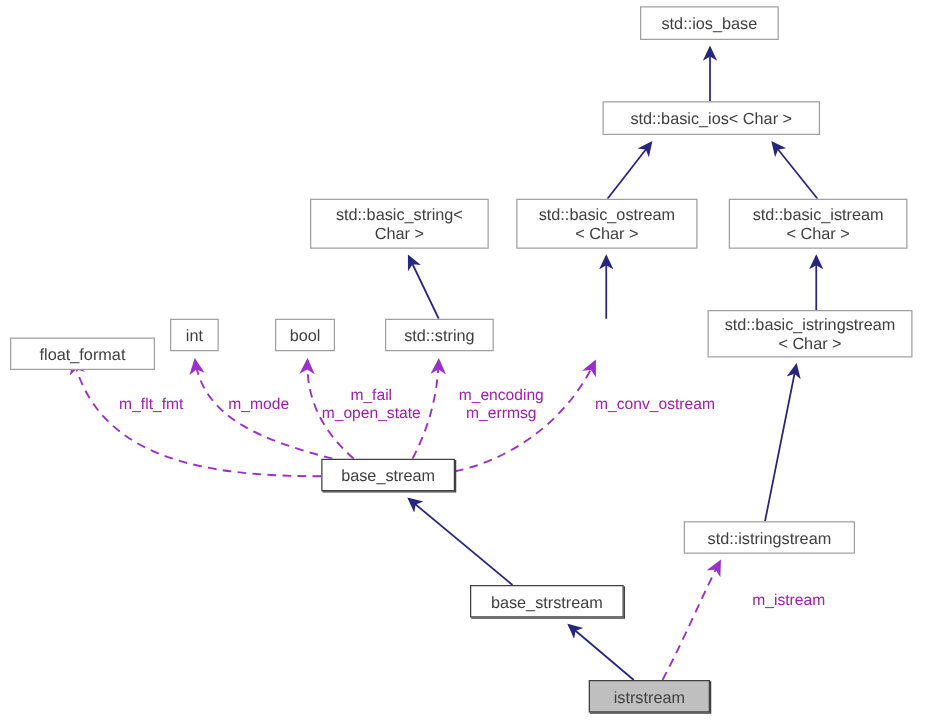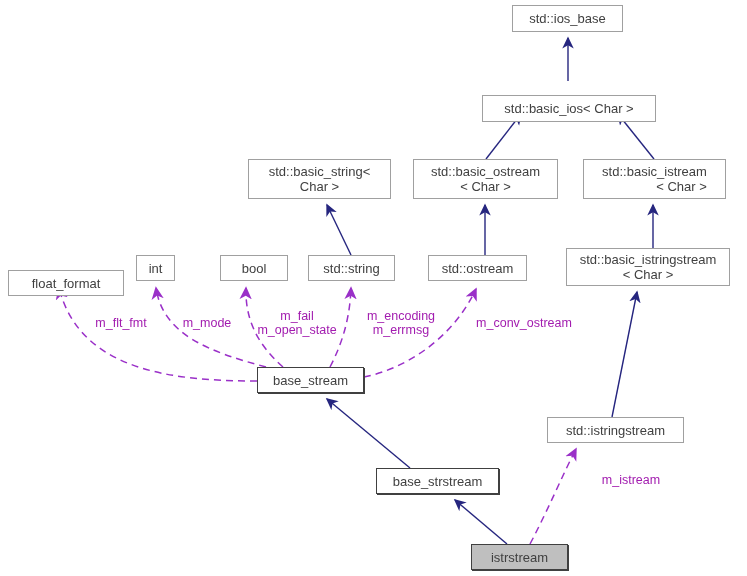--- a/index.html
+++ b/index.html
@@ -46,40 +46,39 @@
       <path d="M266,367 C210,352 163,335 156,288" marker-end="url(#arrUse)"></path>
       <path d="M283,367 C258,345 245,320 246,288" marker-end="url(#arrUse)"></path>
       <path d="M330,367 C344,340 350,315 351,288" marker-end="url(#arrUse)"></path>
       <path d="M364,377 C404,369 452,340 476,289" marker-end="url(#arrUse)"></path>
       <path d="M530,544 C548,510 562,476 576,449" marker-end="url(#arrUse)"></path>
     </g>
   </svg>
 
   <div class="node" style="left:512px;top:5px;width:111px;height:27px;">std::ios_base</div>
 
-  <div class="node" style="left:482px;top:95px;width:174px;height:27px;">std::basic_ios&lt; Char &gt;</div>
+  <div class="node" style="left:482px;top:81px;width:174px;height:27px;">std::basic_ios&lt; Char &gt;</div>
 
   <div class="node" style="left:248px;top:159px;width:143px;height:40px;">std::basic_string&lt;
 Char &gt;</div>
 
   <div class="node" style="left:413px;top:159px;width:145px;height:40px;">std::basic_ostream
 &lt; Char &gt;</div>
 
-  <div class="node" style="left:583px;top:159px;width:143px;height:40px;text-align:right;">std::basic_istream
+  <div class="node" style="left:583px;top:159px;width:143px;height:40px;">std::basic_istream
 &lt; Char &gt;</div>
 
   <div class="node" style="left:8px;top:270px;width:116px;height:26px;">float_format</div>
 
   <div class="node" style="left:136px;top:255px;width:39px;height:26px;">int</div>
 
-  <div class="node" style="left:220px;top:255px;width:68px;height:26px;">bool</div>
+  <div class="node" style="left:220px;top:255px;width:48px;height:26px;">bool</div>
 
   <div class="node" style="left:308px;top:255px;width:87px;height:26px;">std::string</div>
 
-  <div class="node" style="left:428px;top:255px;width:99px;height:26px;">std::ostream</div>
 
   <div class="node" style="left:566px;top:248px;width:164px;height:38px;">std::basic_istringstream
 &lt; Char &gt;</div>
 
   <div class="node strong" style="left:257px;top:367px;width:107px;height:26px;">base_stream</div>
 
   <div class="node strong" style="left:376px;top:468px;width:123px;height:26px;">base_strstream</div>
 
   <div class="node" style="left:547px;top:417px;width:137px;height:26px;">std::istringstream</div>
 

